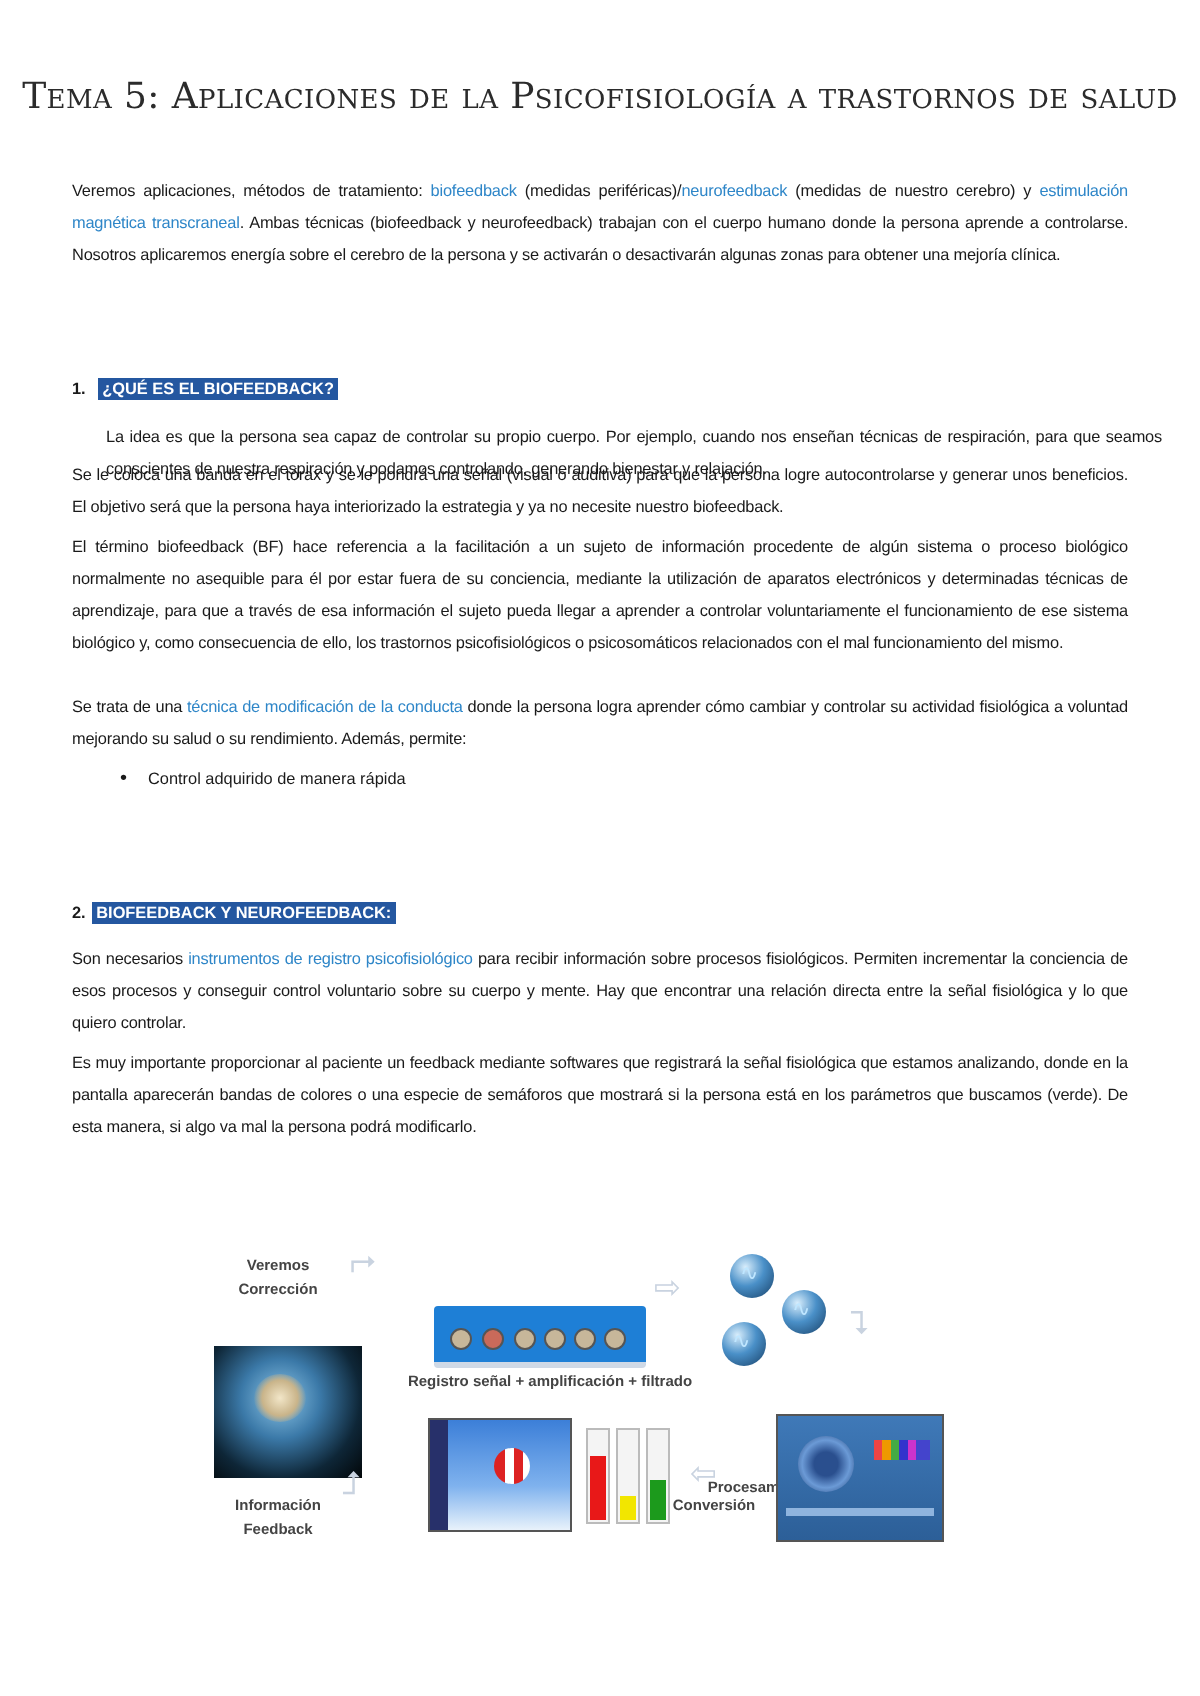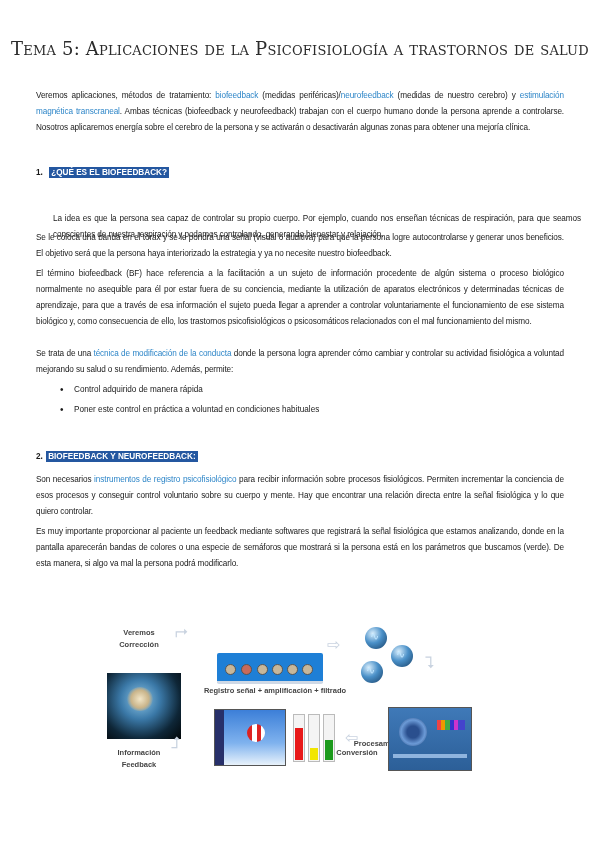--- a/index.html
+++ b/index.html
@@ -50,33 +50,32 @@
 </style>
 </head>
 <body>
 
 <div class="page">
 
   <div class="title">Tema 5: Aplicaciones de la Psicofisiología a trastornos de salud</div>
 
   <p class="p" style="top:88px;margin:0;"><span>Veremos aplicaciones, métodos de tratamiento: </span><span class="blue">biofeedback</span><span> (medidas periféricas)/</span><span class="blue">neurofeedback</span><span> (medidas de nuestro cerebro) y </span><span class="blue">estimulación magnética transcraneal</span><span>. Ambas técnicas (biofeedback y neurofeedback) trabajan con el cuerpo humano donde la persona aprende a controlarse. Nosotros aplicaremos energía sobre el cerebro de la persona y se activarán o desactivarán algunas zonas para obtener una mejoría clínica.</span></p>
 
-  <div class="h" style="top:168px;">
+  <div class="h" style="top:190px;">
     <span class="num">1.</span>
     <span class="hl">¿QUÉ ES EL BIOFEEDBACK?</span>
   </div>
 
   <p class="p" style="top:194px;margin:17px;">La idea es que la persona sea capaz de controlar su propio cuerpo. Por ejemplo, cuando nos enseñan técnicas de respiración, para que seamos conscientes de nuestra respiración y podamos controlando, generando bienestar y relajación.</p>
   <p class="p" style="top:230px;margin:0;">Se le coloca una banda en el tórax y se le pondrá una señal (visual o auditiva) para que la persona logre autocontrolarse y generar unos beneficios. El objetivo será que la persona haya interiorizado la estrategia y ya no necesite nuestro biofeedback.</p>
   <p class="p" style="top:266px;margin:0;">El término biofeedback (BF) hace referencia a la facilitación a un sujeto de información procedente de algún sistema o proceso biológico normalmente no asequible para él por estar fuera de su conciencia, mediante la utilización de aparatos electrónicos y determinadas técnicas de aprendizaje, para que a través de esa información el sujeto pueda llegar a aprender a controlar voluntariamente el funcionamiento de ese sistema biológico y, como consecuencia de ello, los trastornos psicofisiológicos o psicosomáticos relacionados con el mal funcionamiento del mismo.</p>
   <p class="p" style="top:346px;margin:0;"><span>Se trata de una </span><span class="blue">técnica de modificación de la conducta</span><span> donde la persona logra aprender cómo cambiar y controlar su actividad fisiológica a voluntad mejorando su salud o su rendimiento. Además, permite:</span></p>
 
   <ul class="bl" style="top:380px;">
     <li>Control adquirido de manera rápida</li>
-    <li>Poner este control en práctica a voluntad en condiciones habituales</li>
   </ul>
 
   <div class="h" style="top:452px;">
     <span class="num" style="margin-right:1px;">2.</span>
     <span class="hl">BIOFEEDBACK Y NEUROFEEDBACK:</span>
   </div>
 
   <p class="p" style="top:472px;margin:0;"><span>Son necesarios </span><span class="blue">instrumentos de registro psicofisiológico</span><span> para recibir información sobre procesos fisiológicos. Permiten incrementar la conciencia de esos procesos y conseguir control voluntario sobre su cuerpo y mente. Hay que encontrar una relación directa entre la señal fisiológica y lo que quiero controlar.</span></p>
   <p class="p" style="top:524px;margin:0;">Es muy importante proporcionar al paciente un feedback mediante softwares que registrará la señal fisiológica que estamos analizando, donde en la pantalla aparecerán bandas de colores o una especie de semáforos que mostrará si la persona está en los parámetros que buscamos (verde). De esta manera, si algo va mal la persona podrá modificarlo.</p>
 

